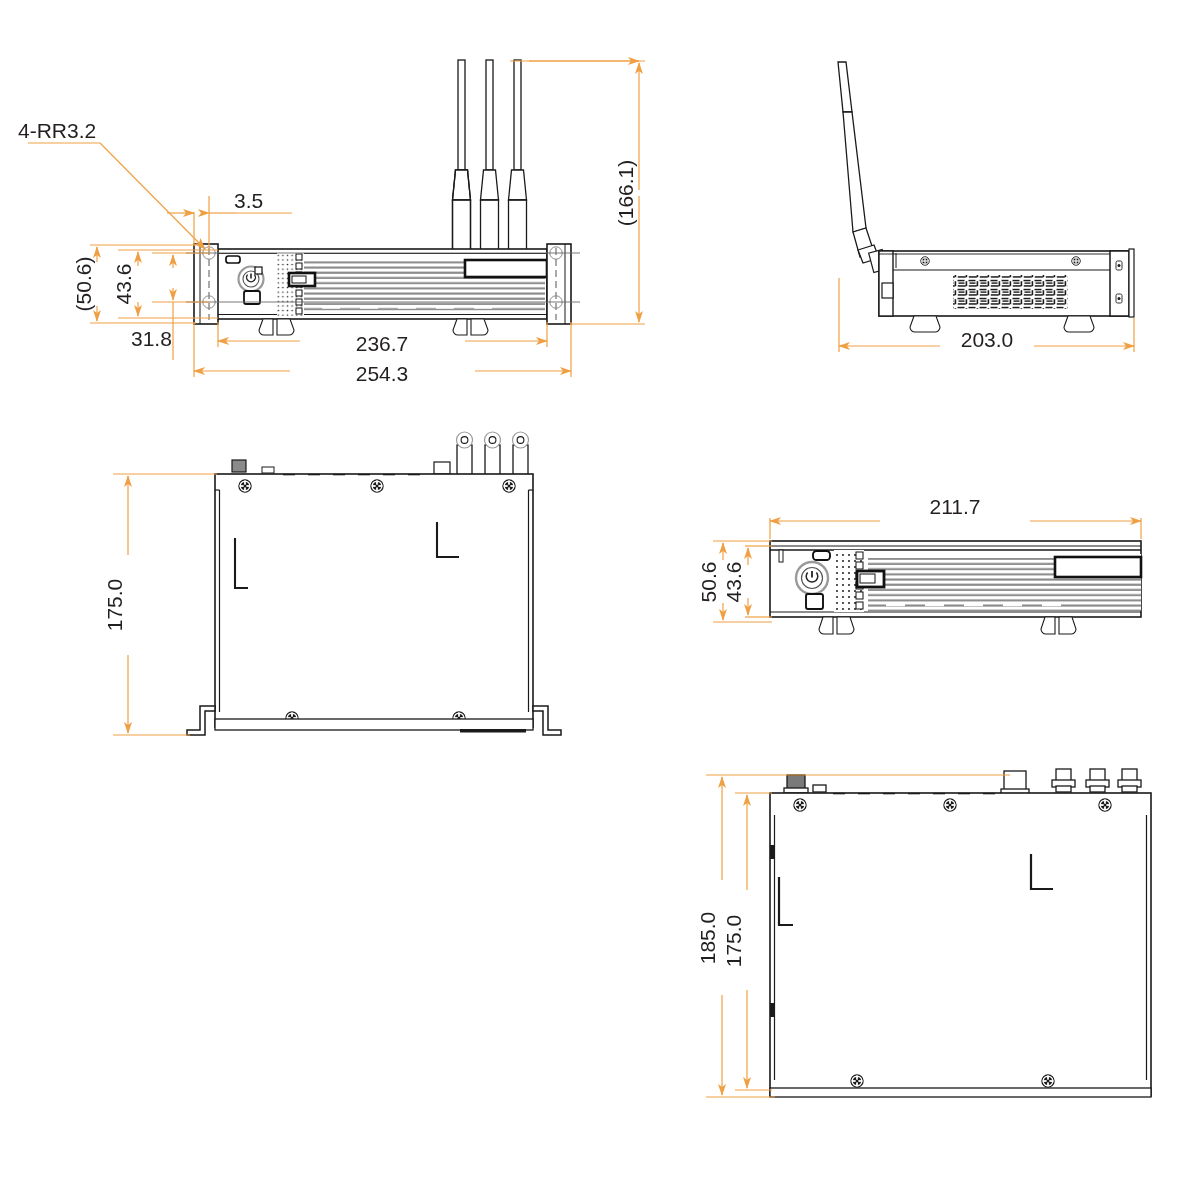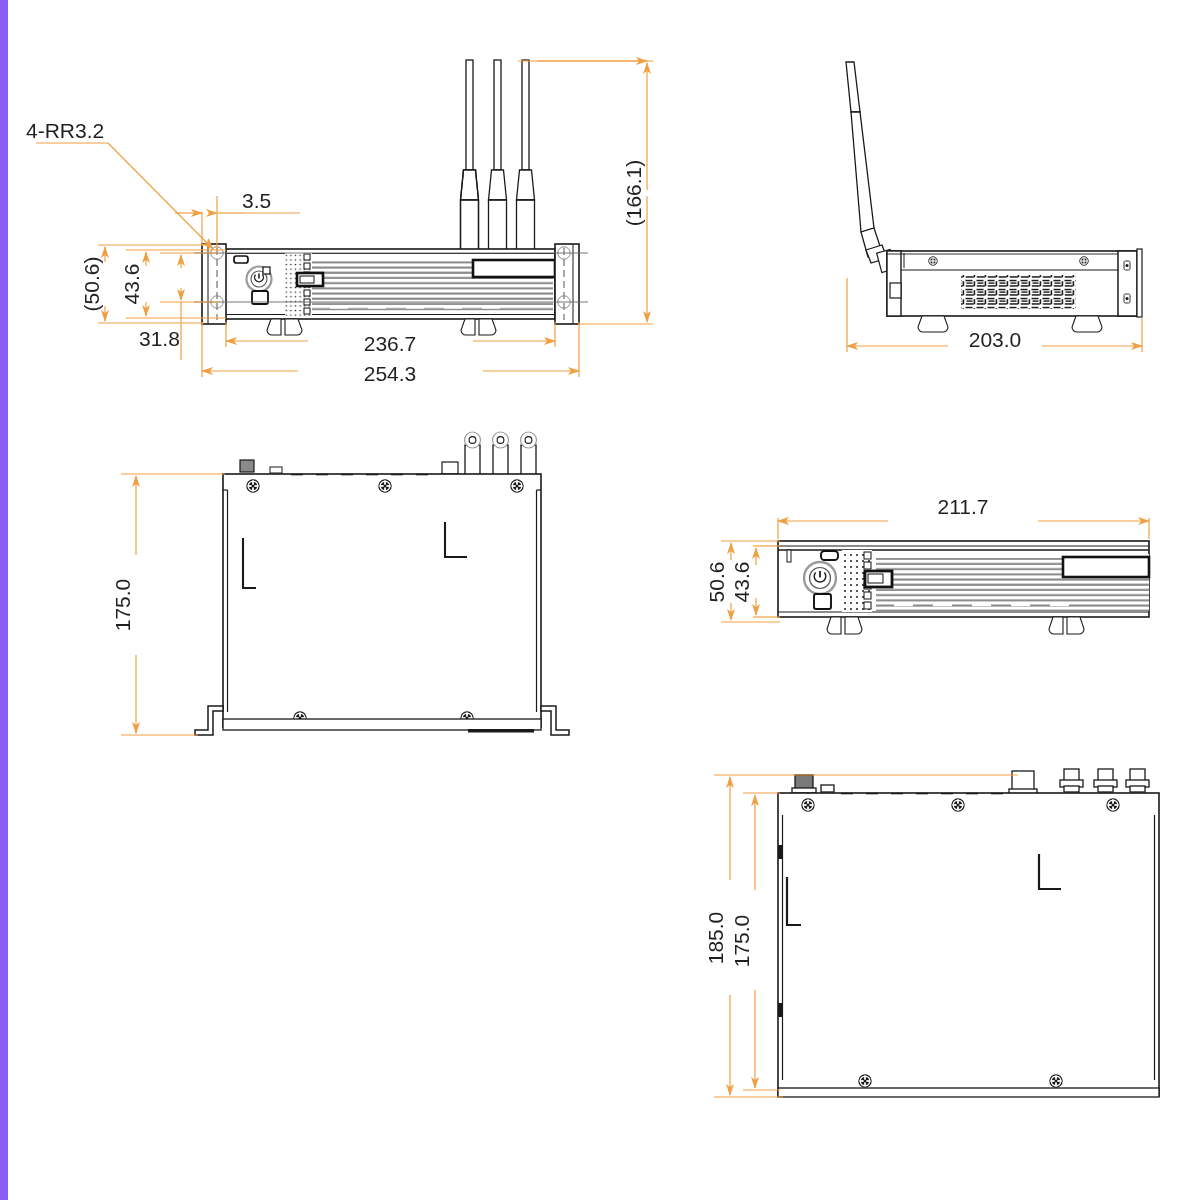--- a/index.html
+++ b/index.html
@@ -1,18 +1,18 @@
 <!DOCTYPE html>
 <html><head>
 <meta charset="utf-8">
 <title>Mechanical Drawing</title>
 <style>
   html,body{margin:0;padding:0;background:#ffffff;}
   body{width:1200px;height:1200px;font-family:"Liberation Sans",sans-serif;overflow:hidden;}
-  #sheet{position:relative;width:1132px;height:1200px;background:#8b5cf6;padding-left:8px;}
+  #sheet{position:relative;width:1132px;height:1200px;background:#8b5cf6;}
   svg{display:block;}
   .dimtext{font-family:"Liberation Sans",sans-serif;font-size:21px;fill:#231f20;}
   .note{font-family:"Liberation Sans",sans-serif;font-size:21px;fill:#231f20;}
 </style>
 </head>
 <body>
 
 <div id="sheet">
 <svg width="1200" height="1200" viewBox="0 0 1200 1200" xmlns="http://www.w3.org/2000/svg">
 

